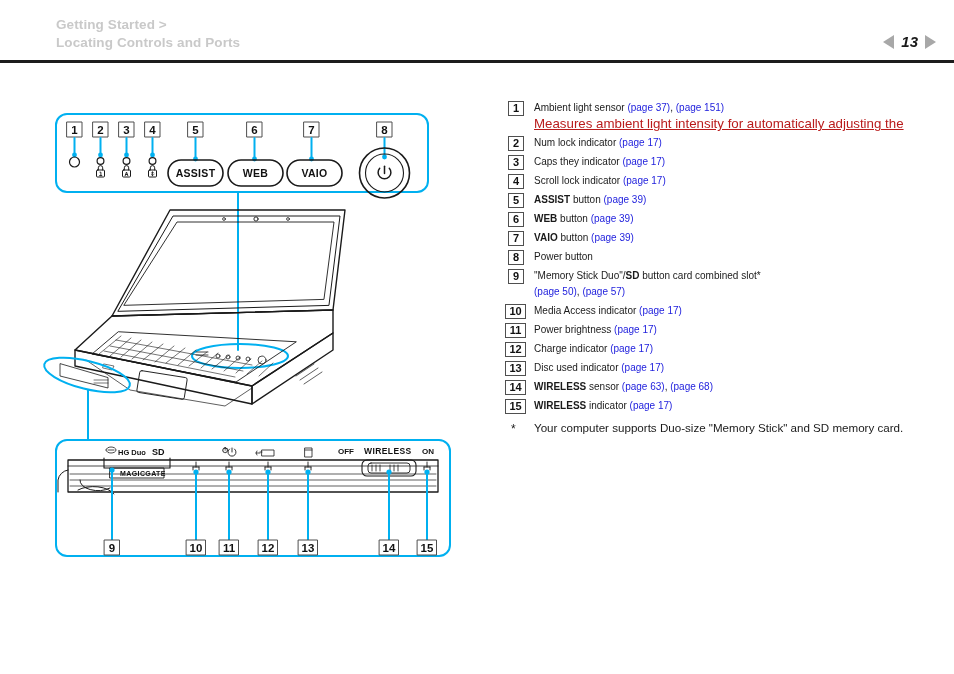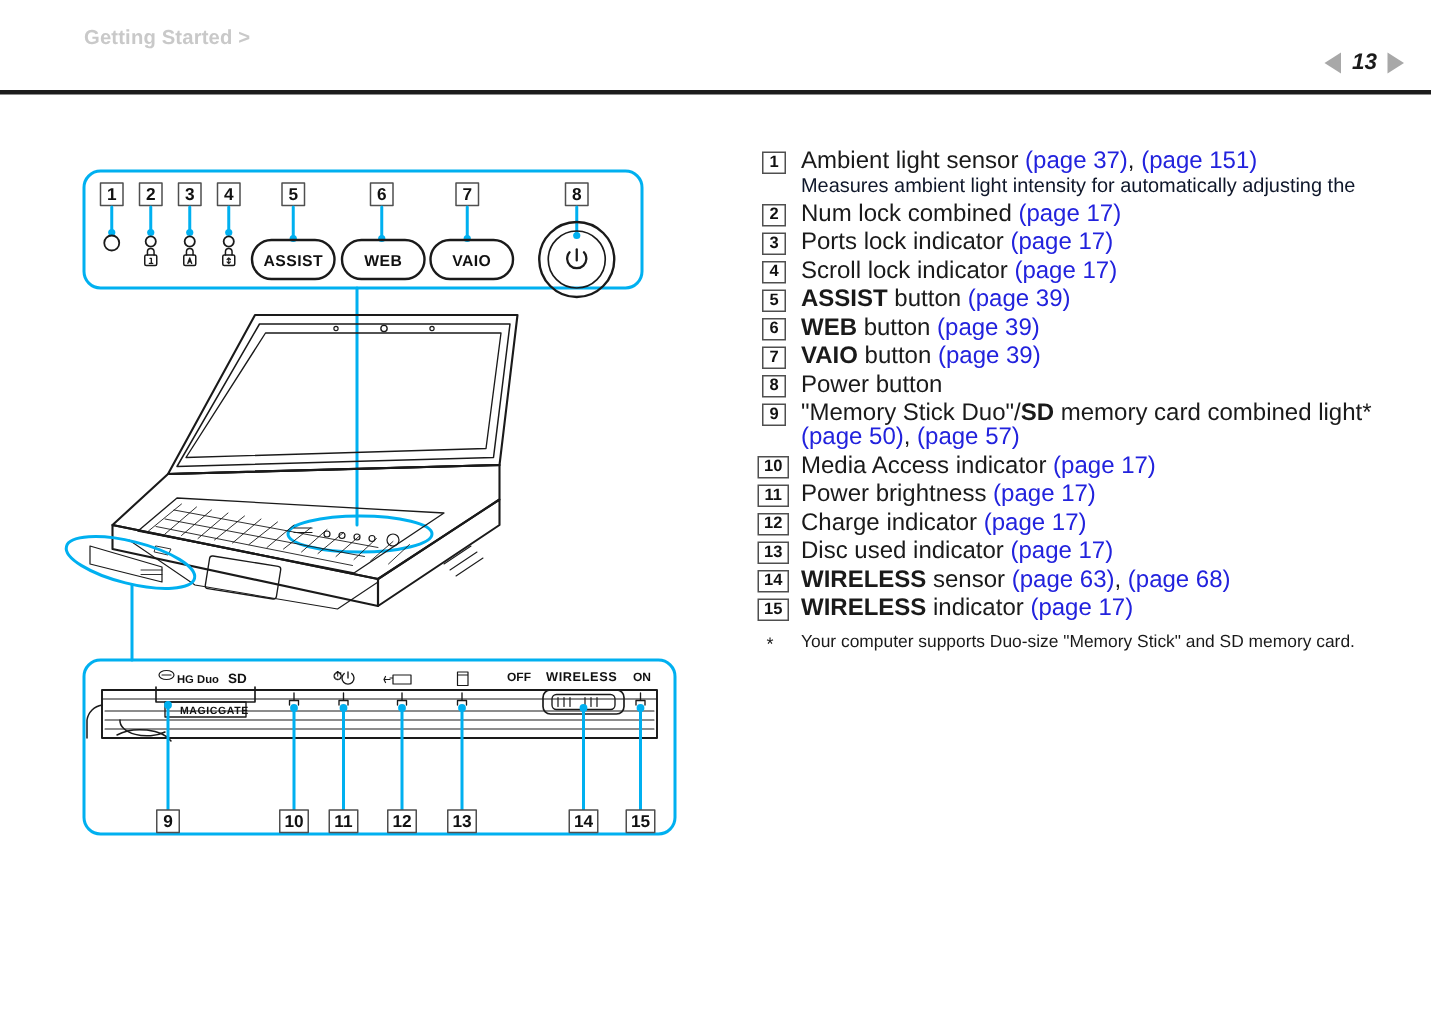--- a/index.html
+++ b/index.html
@@ -25,37 +25,38 @@
   #legend{position:absolute;left:508px;top:100px;width:440px;}
   .lrow{position:relative;padding-left:26px;margin-bottom:2.5px;}
   .num{
     position:absolute;left:0;top:1px;
     min-width:12px;height:13px;line-height:13px;
     border:1px solid #4f4f4f;text-align:center;
     font-size:11px;font-weight:bold;color:#111;padding:0 1px;
     background:#fff;
   }
   .num.w2{left:-3px;min-width:17px;}
-  .ltext{font-size:16px;line-height:16.4px;color:#1a1a1a;}
+  .ltext{font-size:10px;line-height:16.4px;color:#1a1a1a;}
   .ltext b{font-weight:bold;}
   .lk{color:#2222dd;}
-  .sub{font-size:13.3px;line-height:16.4px;color:#0f172a;}
+  .sub{font-size:13.3px;line-height:16.4px;color:#b91c1c;text-decoration:underline;}
   .foot{position:relative;padding-left:26px;margin-top:6px;}
   .foot .star{position:absolute;left:3px;top:2px;font-size:12px;color:#1a1a1a;}
   .foot .ftext{font-size:11.6px;line-height:15px;color:#1a1a1a;}
 
   
   #art{position:absolute;left:0;top:88px;width:500px;height:480px;}
   #art svg{display:block;}
 </style>
 </head>
 <body>
 
 <div id="header">
   <div class="bc bc1">Getting Started &gt;</div>
+  <div class="bc bc2">Locating Controls and Ports</div>
   <div id="pager">
     <div class="tri tri-l"></div>
     <div id="pagenum">13</div>
     <div class="tri tri-r"></div>
   </div>
 </div>
 <div id="rule"></div>
 
 <div id="art">
 <svg width="500" height="480" viewBox="0 0 500 480" xmlns="http://www.w3.org/2000/svg">
@@ -284,25 +285,25 @@
 </div>
 
 <div id="legend">
     <div class="lrow">
       <span class="num">1</span>
       <div class="ltext"><span>Ambient light sensor </span><span class="lk">(page 37)</span>, <span class="lk">(page 151)</span></div>
       <div class="sub">Measures ambient light intensity for automatically adjusting the</div>
     </div>
     <div class="lrow">
       <span class="num">2</span>
-      <div class="ltext"><span>Num lock combined </span><span class="lk">(page 17)</span></div>
+      <div class="ltext"><span>Num lock indicator </span><span class="lk">(page 17)</span></div>
     </div>
     <div class="lrow">
       <span class="num">3</span>
-      <div class="ltext"><span>Ports lock indicator </span><span class="lk">(page 17)</span></div>
+      <div class="ltext"><span>Caps they indicator </span><span class="lk">(page 17)</span></div>
     </div>
     <div class="lrow">
       <span class="num">4</span>
       <div class="ltext"><span>Scroll lock indicator </span><span class="lk">(page 17)</span></div>
     </div>
     <div class="lrow">
       <span class="num">5</span>
       <div class="ltext"><b>ASSIST</b><span> button </span><span class="lk">(page 39)</span></div>
     </div>
     <div class="lrow">
@@ -312,21 +313,21 @@
     <div class="lrow">
       <span class="num">7</span>
       <div class="ltext"><b>VAIO</b><span> button </span><span class="lk">(page 39)</span></div>
     </div>
     <div class="lrow">
       <span class="num">8</span>
       <div class="ltext"><span>Power button</span></div>
     </div>
     <div class="lrow">
       <span class="num">9</span>
-      <div class="ltext"><span>"Memory Stick Duo"/</span><b>SD</b><span> memory card combined light*</span></div>
+      <div class="ltext"><span>"Memory Stick Duo"/</span><b>SD</b><span> button card combined slot*</span></div>
       <div class="ltext"><span class="lk">(page 50)</span>, <span class="lk">(page 57)</span></div>
     </div>
     <div class="lrow">
       <span class="num w2">10</span>
       <div class="ltext"><span>Media Access indicator </span><span class="lk">(page 17)</span></div>
     </div>
     <div class="lrow">
       <span class="num w2">11</span>
       <div class="ltext"><span>Power brightness </span><span class="lk">(page 17)</span></div>
     </div>

